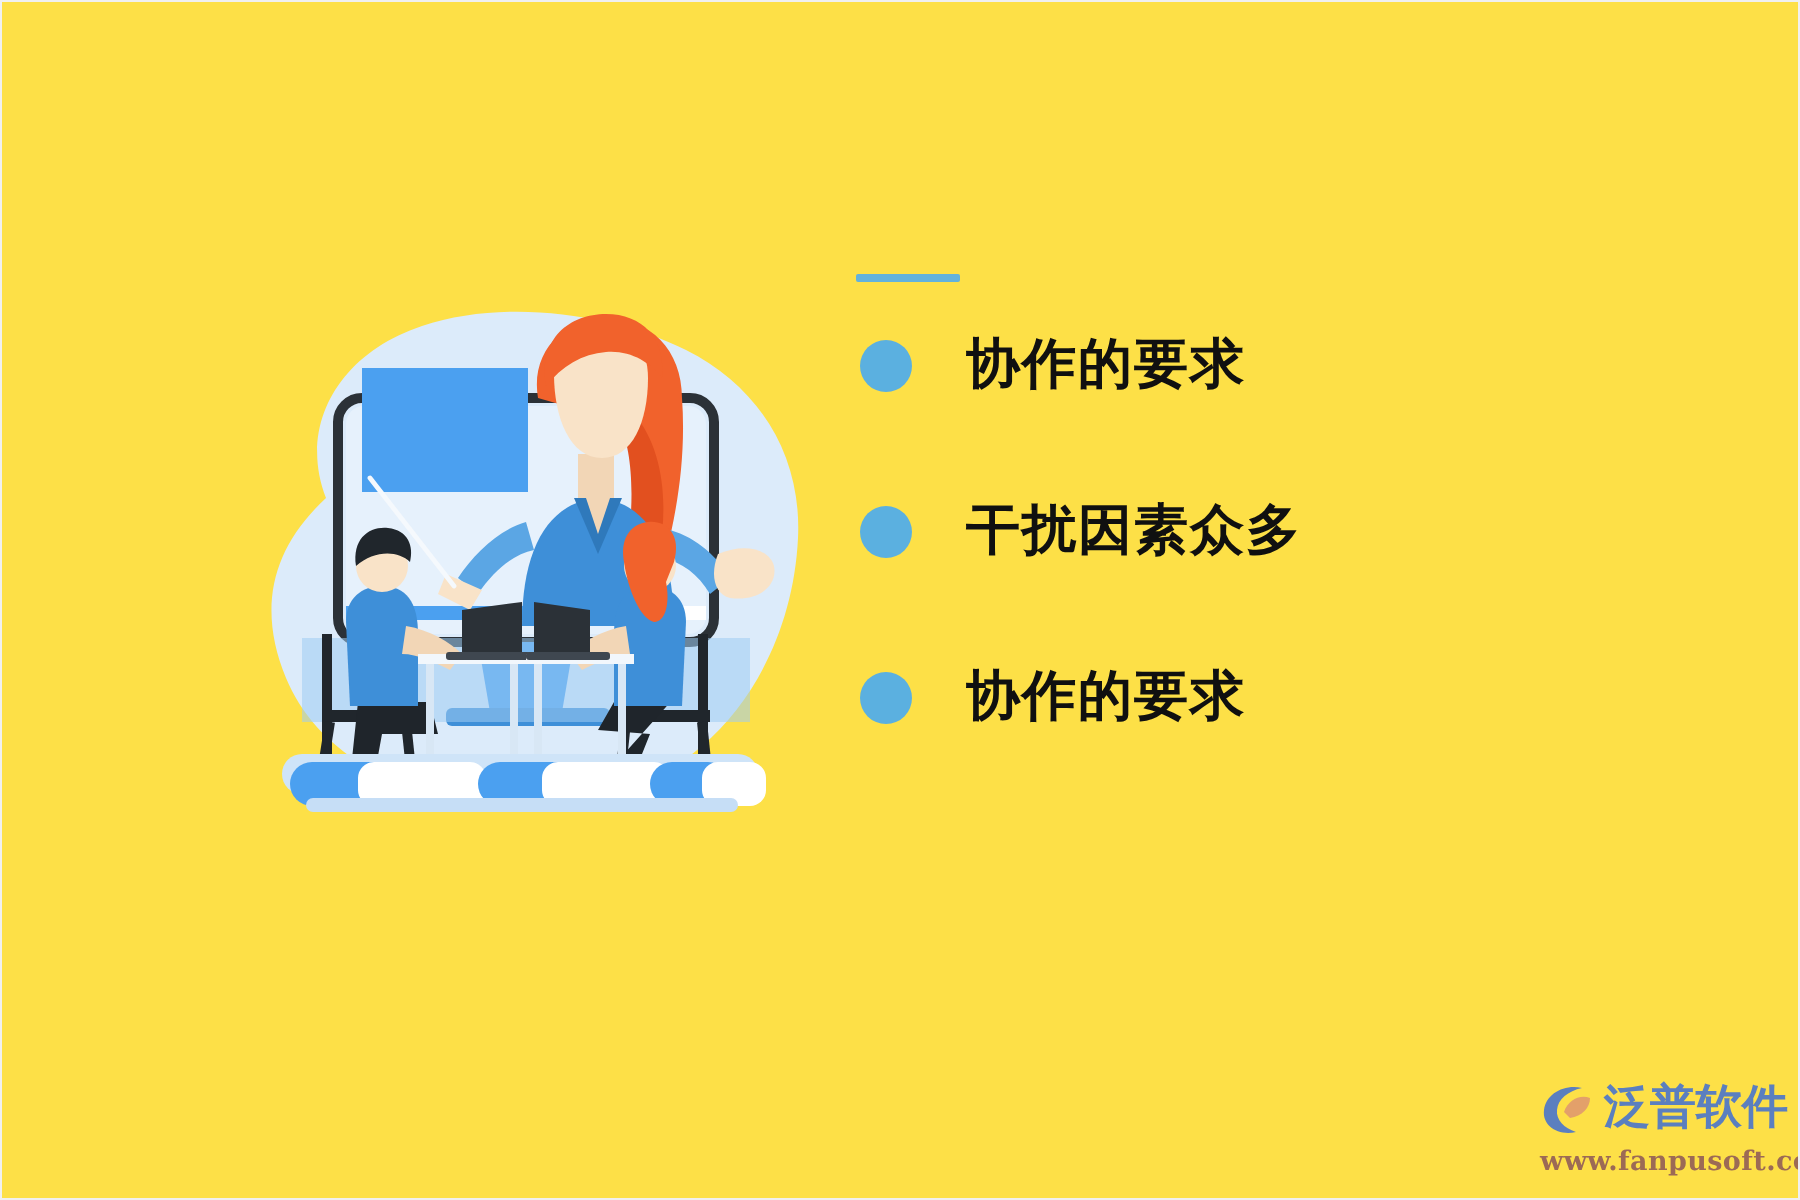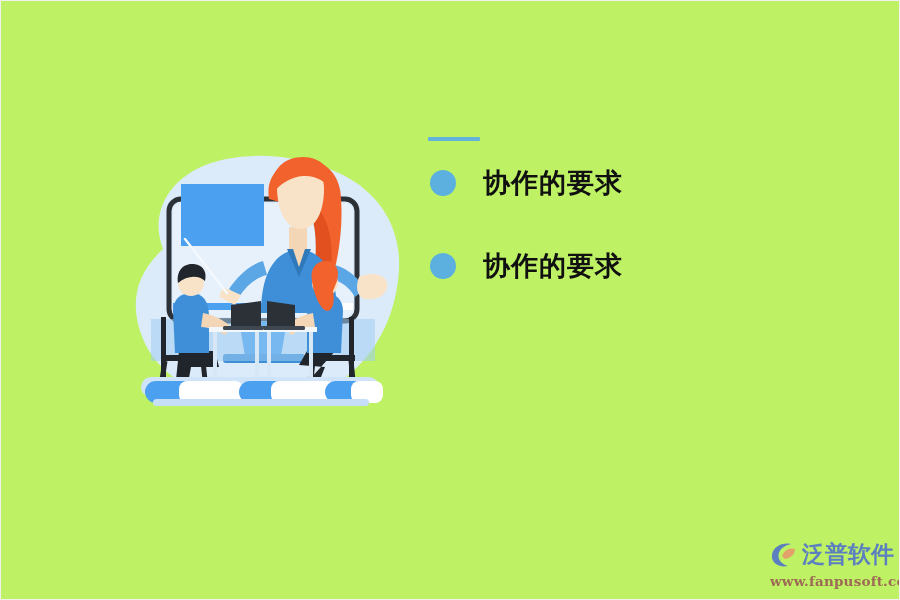--- a/index.html
+++ b/index.html
@@ -10,21 +10,21 @@
   body {
     width: 900px;
     height: 600px;
     font-family: "DejaVu Sans", "Liberation Sans", sans-serif;
     overflow: hidden;
   }
   #slide {
     position: relative;
     width: 900px;
     height: 600px;
-    background: #bef264;
+    background: #fde047;
     box-sizing: border-box;
     border: 1px solid #f0f0f0;
     overflow: hidden;
   }
 
   
   #illustration {
     position: absolute;
     left: 110px;
     top: 140px;
@@ -250,20 +250,24 @@
 
   <div id="content">
 
     <div id="accent-rule"></div>
 
     <div class="bullet-row">
       <span class="bullet-dot"></span>
       <span class="bullet-text">协作的要求</span>
     </div>
 
+    <div class="bullet-row">
+      <span class="bullet-dot"></span>
+      <span class="bullet-text">干扰因素众多</span>
+    </div>
 
     <div class="bullet-row">
       <span class="bullet-dot"></span>
       <span class="bullet-text">协作的要求</span>
     </div>
 
   </div>
 
   <div id="logo">
     <div id="logo-row">

